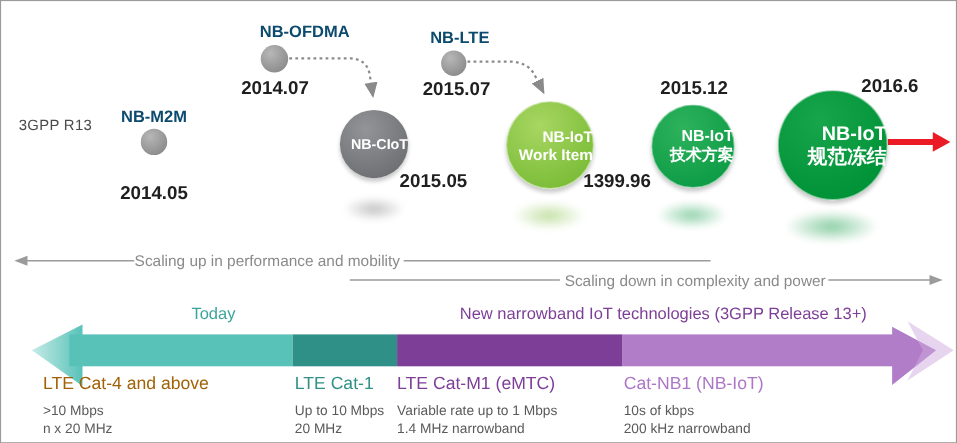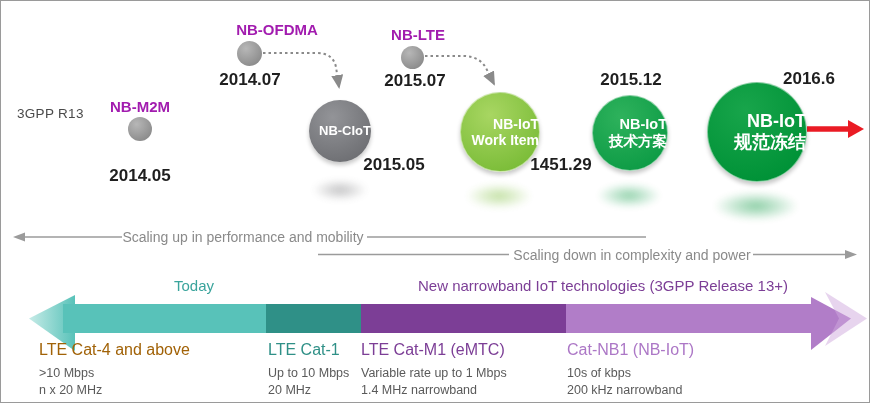--- a/index.html
+++ b/index.html
@@ -5,21 +5,21 @@
   html,body{margin:0;padding:0;background:#fff;}
   #canvas{
     position:relative;width:870px;height:403px;box-sizing:border-box;
     border:1px solid #9a9a9a;background:#fff;overflow:hidden;
     font-family:"Liberation Sans",sans-serif;
   }
   .abs{position:absolute;}
   .ctr{transform:translateX(-50%);white-space:nowrap;}
   
   .release-label{left:16px;top:105px;font-size:13.5px;color:#4a4a4a;letter-spacing:.3px;z-index:3;}
-  .tl-label{font-weight:bold;font-size:15px;color:#a21caf;z-index:3;}
+  .tl-label{font-weight:bold;font-size:15px;color:#0c4a6e;z-index:3;}
   .tl-date{font-weight:bold;font-size:17px;color:#1f1f1f;z-index:3;}
   
   .dot{border-radius:50%;background:radial-gradient(circle at 36% 30%,#b7b7b7,#8d8d8d 75%);z-index:2;}
   .bigc{border-radius:50%;z-index:2;display:flex;flex-direction:column;align-items:flex-end;justify-content:center;
         color:#fff;font-weight:bold;text-align:center;box-shadow:0 3px 4px rgba(0,0,0,.22);line-height:1.15;}
   .bigc span{display:block;}
   .c-ciot{left:308px;top:99px;width:62px;height:62px;font-size:13px;
           background:radial-gradient(circle at 38% 28%,#939498,#6f7074 78%);}
   .c-work{left:459px;top:91px;width:78px;height:78px;font-size:14px;
           background:radial-gradient(circle at 38% 28%,#a8d662,#7cbd39 78%);border:1px solid rgba(255,255,255,.5);}
@@ -107,21 +107,21 @@
   <div class="abs dot" style="left:400px;top:45px;width:23px;height:23px;"></div>
 
   <div class="abs ctr tl-label" style="left:139px;top:97px;">NB-M2M</div>
   <div class="abs ctr tl-label" style="left:276px;top:20px;">NB-OFDMA</div>
   <div class="abs ctr tl-label" style="left:417px;top:25px;">NB-LTE</div>
 
   <div class="abs ctr tl-date" style="left:139px;top:154px;margin-top:11px;">2014.05</div>
   <div class="abs ctr tl-date" style="left:249px;top:69px;">2014.07</div>
   <div class="abs ctr tl-date" style="left:393px;top:154px;">2015.05</div>
   <div class="abs ctr tl-date" style="left:414px;top:70px;">2015.07</div>
-  <div class="abs ctr tl-date" style="left:560px;top:154px;">1451.29</div>
+  <div class="abs ctr tl-date" style="left:560px;top:154px;">1399.96</div>
   <div class="abs ctr tl-date" style="left:630px;top:69px;">2015.12</div>
   <div class="abs ctr tl-date" style="left:808px;top:68px;">2016.6</div>
 
   <div class="abs bigc c-ciot">
     <span>NB-CIoT</span>
   </div>
   <div class="abs bigc c-work">
     <span>NB-IoT</span>
     <span>Work Item</span>
   </div>

